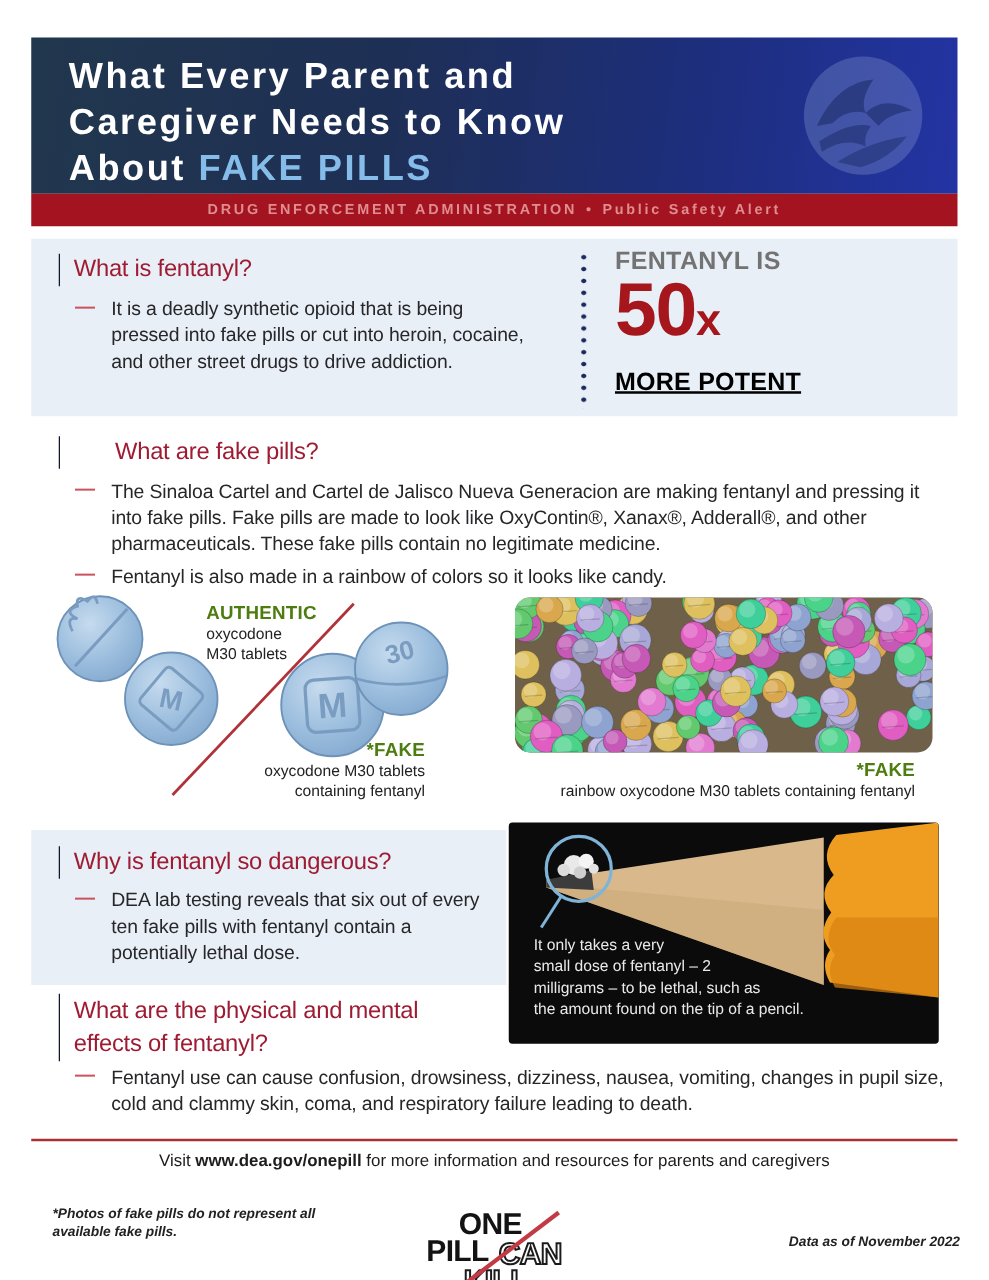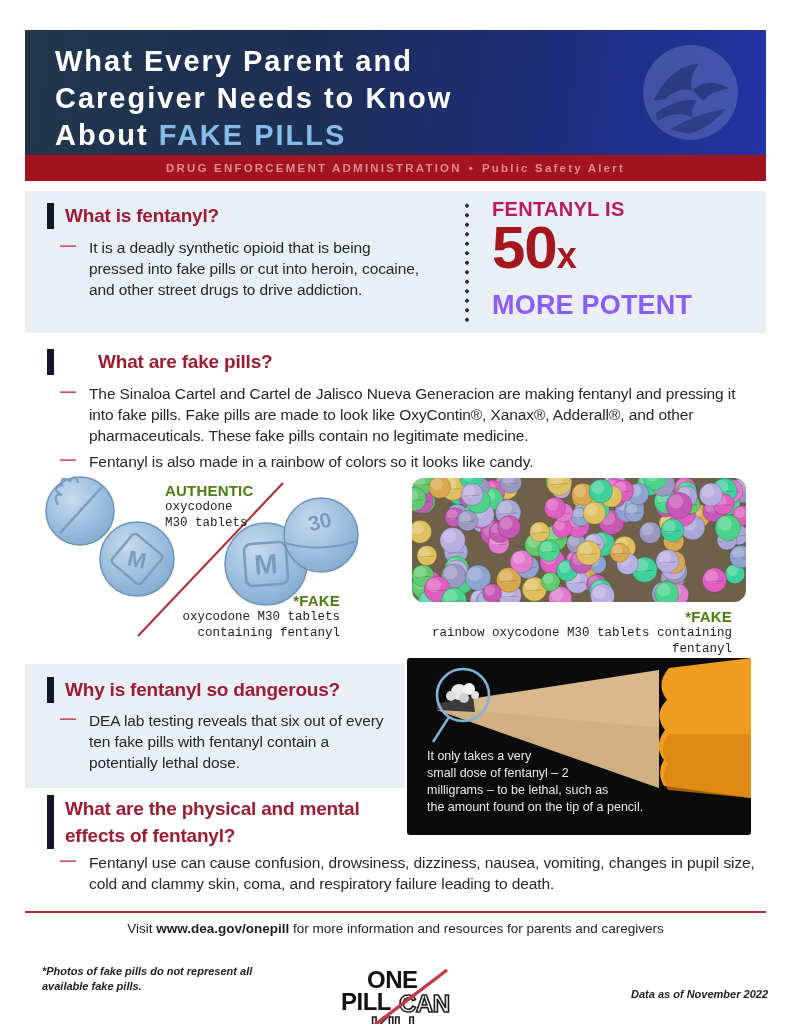--- a/index.html
+++ b/index.html
@@ -19,43 +19,43 @@
   .banner { position:absolute; left:25px; top:155px; width:741px; height:26px; background:#a41320;
     display:flex; align-items:center; justify-content:center; }
   .banner span { color:#df8d90; font-size:11.5px; font-weight:bold; letter-spacing:2.2px; }
   .banner .sep { margin:0 7px; }
 
   
   .panel { position:absolute; background:#e9eff7; }
   .panel1 { left:25px; top:191px; width:741px; height:142px; }
   .panel2 { left:25px; top:664px; width:380px; height:124px; }
 
-  .sec-heading { position:absolute; color:#9e1b32; font-weight:bold; font-size:19px; line-height:26px;
-    border-left:7px solid #0f172a; padding-left:11px; letter-spacing:-0.2px; }
+  .sec-heading { position:absolute; color:#9e1b32; font-weight:normal; font-size:19px; line-height:26px;
+    border-left:1px solid #0f172a; padding-left:11px; letter-spacing:-0.2px; }
 
   .bullet { position:absolute; display:flex; }
   .bullet .dash { color:#c9535e; font-weight:bold; margin-right:13px; flex:0 0 auto; }
   .bullet .btxt { font-size:15.5px; line-height:21px; color:#27272a; letter-spacing:-0.1px; }
 
   
   .dotted-divider { position:absolute; left:465px; top:201px; width:4px; height:126px;
     background-image:radial-gradient(circle, #1b2a5e 1.7px, transparent 2.1px);
     background-size:4px 9.5px; background-repeat:repeat-y; }
   .stat { position:absolute; left:492px; top:198px; }
-  .stat-line1 { font-size:20px; font-weight:bold; color:#be185d; letter-spacing:0.3px; }
+  .stat-line1 { font-size:20px; font-weight:bold; color:#737373; letter-spacing:0.3px; }
   .stat-50x { margin-top:-2px; color:#a6161d; font-weight:bold; line-height:58px; }
   .stat-50 { font-size:60px; letter-spacing:-1px; }
   .stat-x { font-size:36px; }
-  .stat-line2, .stat-line3 { font-size:27px; font-weight:bold; color:#8b5cf6; line-height:27px; letter-spacing:0.2px; }
+  .stat-line2, .stat-line3 { font-size:20px; font-weight:bold; color:#000000; line-height:27px; letter-spacing:0.2px;text-decoration:underline; }
 
   
   .pills-figure { position:absolute; left:35px; top:474px; width:372px; height:188px; }
   .pill-label { position:absolute; }
   .lbl-strong { font-size:15px; font-weight:bold; color:#4d7c0f; letter-spacing:0.2px; }
-  .lbl-sub { font-size:12.5px; color:#222; line-height:16px;font-family:Liberation Mono, monospace; }
+  .lbl-sub { font-size:12.5px; color:#222; line-height:16px; }
   .authentic-label { left:130px; top:8px; text-align:left; }
   .fake-label { left:60px; top:118px; width:245px; text-align:right; }
 
   .rainbow-figure { position:absolute; left:412px; top:478px; width:334px; height:124px;
     border-radius:12px; overflow:hidden; background:#6f6049; }
   .rainbow-caption { position:absolute; left:412px; top:608px; width:320px; text-align:right; }
   .rainbow-caption .lbl-strong { font-size:15px; }
   .rainbow-caption .lbl-sub { font-size:12.5px; }
 
   .pencil-figure { position:absolute; left:407px; top:658px; width:344px; height:177px;

